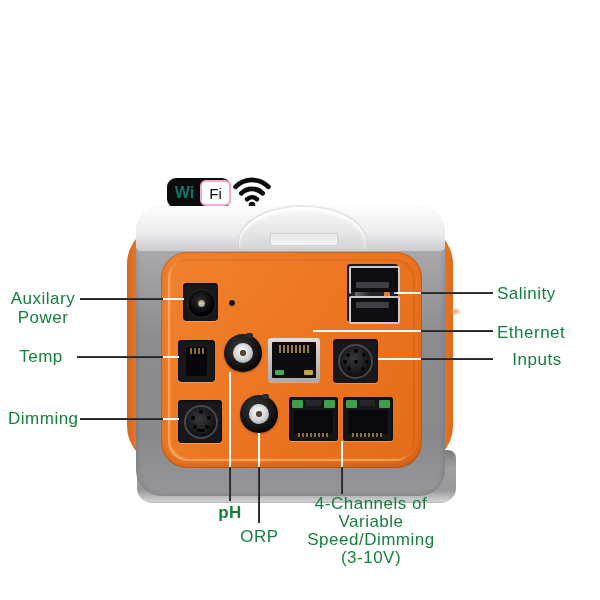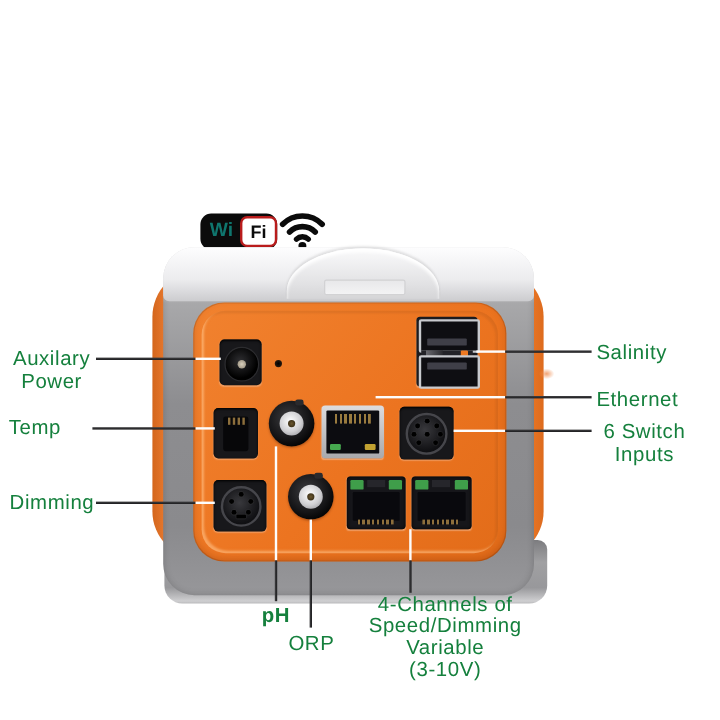--- a/index.html
+++ b/index.html
@@ -102,22 +102,22 @@
   .rj45 .clip{position:absolute;top:3px;width:11px;height:8px;background:#3f9e4a;border-radius:1px;}
   .rj45 .clip.l{left:3px;} .rj45 .clip.r{right:3px;}
   .rj45 .latch{position:absolute;top:3px;left:17px;width:15px;height:6px;background:#26262b;}
   .rj45 .cav{position:absolute;left:5px;top:13px;right:5px;height:24px;background:#09090d;border-radius:1px;}
   .rj45 .dots{position:absolute;left:9px;bottom:4px;width:30px;height:4px;
     background:repeating-linear-gradient(90deg,#8d6f3c 0 2px,#09090d 2px 4px);}
   
   .wifi-badge{position:absolute;left:167px;top:178px;width:64px;height:30px;border-radius:9px;background:#0b0b0b;}
   .wifi-wi{position:absolute;left:0;top:0;width:35px;height:30px;color:#0f766e;font-weight:bold;font-size:16px;
     display:flex;align-items:center;justify-content:center;letter-spacing:0;}
-  .wifi-fi{position:absolute;left:33px;top:2px;width:27px;height:22px;background:#fff;border:2px solid #b91c1c;
-    border-radius:6px;color:#0b0b0b;font-weight:bold;font-size:15px;display:flex;align-items:center;justify-content:center;}
+  .wifi-fi{position:absolute;left:33px;top:2px;width:27px;height:22px;background:#fff;border:2px solid #f9a8d4;
+    border-radius:6px;color:#0b0b0b;font-weight:normal;font-size:15px;display:flex;align-items:center;justify-content:center;}
   .wifi-sig{position:absolute;left:231px;top:169px;width:42px;height:42px;}
 </style>
 </head>
 <body>
 
 <div id="canvas">
 
   <div class="wifi-badge">
     <div class="wifi-wi">Wi</div>
     <div class="wifi-fi">Fi</div>
@@ -246,42 +246,41 @@
   <div class="vline" style="left:229px;top:467px;height:34px;"></div>
   <div class="vline lt" style="left:258px;top:433px;height:34px;"></div>
   <div class="vline" style="left:258px;top:467px;height:56px;"></div>
   <div class="vline lt" style="left:341px;top:441px;height:26px;"></div>
   <div class="vline" style="left:341px;top:467px;height:27px;"></div>
 
   <div class="lbl" style="left:8px;top:289px;width:70px;">
     <span>Auxilary</span>
     <span>Power</span>
   </div>
-  <div class="lbl" style="left:4px;top:347px;width:50px;">
+  <div class="lbl" style="left:16px;top:347px;width:50px;">
     <span>Temp</span>
   </div>
   <div class="lbl" style="left:8px;top:409px;width:70px;">
     <span>Dimming</span>
   </div>
   <div class="lbl" style="left:497px;top:284px;width:85px;text-align:left;">
     <span>Salinity</span>
   </div>
   <div class="lbl" style="left:497px;top:323px;width:85px;text-align:left;">
     <span>Ethernet</span>
   </div>
   <div class="lbl" style="left:495px;top:350px;width:84px;">
-    <span>6 Switch</span>
     <span>Inputs</span>
   </div>
   <div class="lbl" style="left:210px;top:503px;width:40px;font-weight:bold;">
     <span>pH</span>
   </div>
   <div class="lbl" style="left:237px;top:527px;width:45px;">
     <span>ORP</span>
   </div>
   <div class="lbl" style="left:297px;top:495px;width:148px;line-height:18px;">
     <span>4-Channels of</span>
+    <span>Variable</span>
     <span>Speed/Dimming</span>
-    <span>Variable</span>
     <span>(3-10V)</span>
   </div>
 
 </div>
 
 </body></html>

